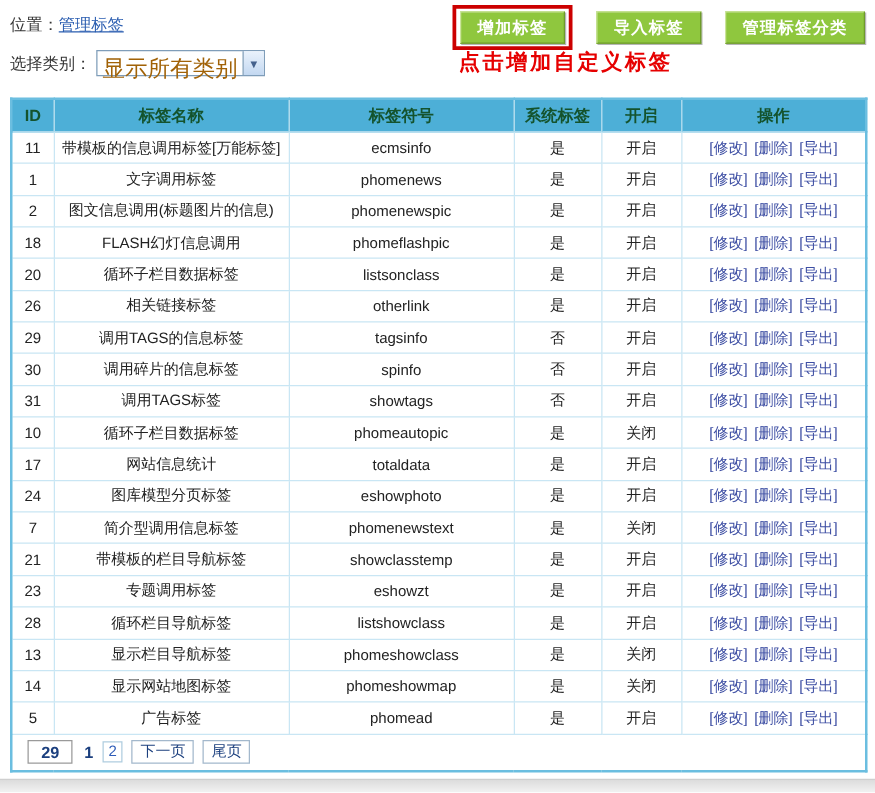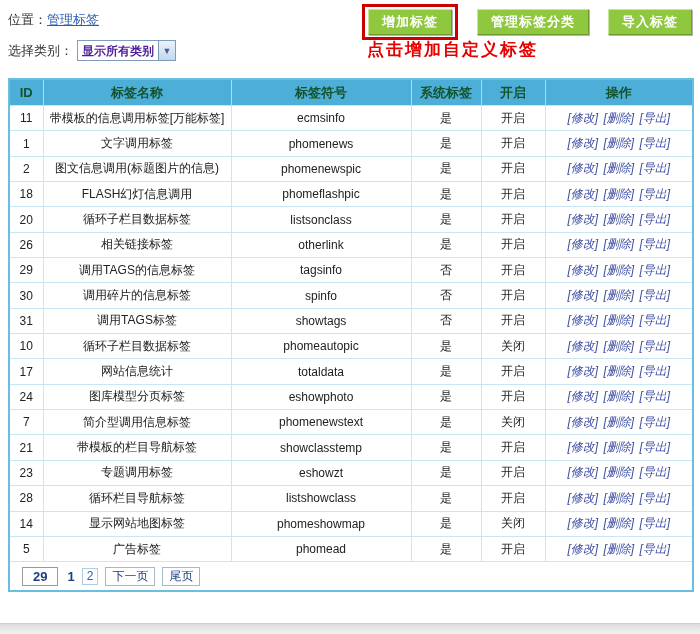--- a/index.html
+++ b/index.html
@@ -17,21 +17,21 @@
     padding:3px 13px;letter-spacing:1px;cursor:pointer;
     border:1px solid;border-color:#CBE49C #6E9B2B #6E9B2B #CBE49C;
     box-shadow:1px 1px 0 #b5b5b5;white-space:nowrap;
   }
   .highlight-box{border:3px solid #CC0000;padding:2px 3px;background:transparent;}
   .category-row{position:absolute;left:8px;top:40px;display:flex;align-items:center;font-size:13px;color:#333;}
   .select-box{
     margin-left:4px;display:inline-flex;align-items:stretch;background:#fff;
     border:1px solid #7F9DB9;height:19px;cursor:pointer;
   }
-  .select-value{padding:2px 4px 0 4px;font-size:12px;color:#4c1d95;min-width:72px;font-weight:bold;}
+  .select-value{padding:2px 4px 0 4px;font-size:18px;color:#a16207;min-width:72px;}
   .select-arrow{
     width:16px;display:flex;align-items:center;justify-content:center;
     background:linear-gradient(#EAF2FC,#C3D8F1);border-left:1px solid #7F9DB9;
     color:#44618C;font-size:9px;
   }
   .annotation{
     position:absolute;left:367px;top:38px;color:#E60000;font-weight:bold;
     font-size:17px;letter-spacing:2px;font-family:"Liberation Serif","DejaVu Serif",serif;
   }
   
@@ -43,21 +43,21 @@
   table.tags th{
     background:#4DAFD7;color:#14532d;font-weight:bold;font-size:13px;height:25px;
     border-left:1px solid rgba(255,255,255,.55);text-align:center;padding:0;
   }
   table.tags th:first-child{border-left:none;}
   table.tags td{
     border:1px solid #C9E6F4;text-align:center;height:24.35px;padding:0 2px;
     font-size:12px;color:#222;overflow:hidden;white-space:nowrap;
   }
   td.status-off{color:#E60000;}
-  td.ops a{color:#3D4EA3;text-decoration:none;cursor:pointer;margin:0 1px;font-style:italic;}
+  td.ops a{color:#3D4EA3;text-decoration:none;cursor:pointer;margin:0 1px;}
   
   tfoot td{height:28px !important;text-align:left !important;padding-left:12px !important;}
   .pager{display:flex;align-items:center;gap:7px;}
   .total-box{
     border:1px solid #9a9a9a;padding:0 10px;height:17px;line-height:17px;
     font-weight:bold;font-size:13px;color:#1B3F7E;
   }
   .cur-page{font-weight:bold;color:#1B3F7E;font-size:13px;margin-left:2px;}
   .page-link{
     border:1px solid #AFCDDF;padding:0 4px;height:15px;line-height:15px;
@@ -78,22 +78,22 @@
 <body>
 
 <div class="breadcrumb">
   <span>位置：</span><a>管理标签</a>
 </div>
 
 <div class="toolbar">
   <span class="highlight-box">
     <span class="btn">增加标签</span>
   </span>
+  <span class="btn">导入标签</span>
   <span class="btn">管理标签分类</span>
-  <span class="btn">导入标签</span>
 </div>
 
 <div class="category-row">
   <span>选择类别：</span>
   <span class="select-box">
     <span class="select-value">显示所有类别</span>
     <span class="select-arrow">▼</span>
   </span>
 </div>
 
@@ -321,20 +321,32 @@
     <td>listshowclass</td>
     <td>是</td>
     <td>开启</td>
     <td class="ops">
       <a>[修改]</a>
       <a>[删除]</a>
       <a>[导出]</a>
     </td>
   </tr>
 
+  <tr>
+    <td>13</td>
+    <td>显示栏目导航标签</td>
+    <td>phomeshowclass</td>
+    <td>是</td>
+    <td class="status-off">关闭</td>
+    <td class="ops">
+      <a>[修改]</a>
+      <a>[删除]</a>
+      <a>[导出]</a>
+    </td>
+  </tr>
 
   <tr>
     <td>14</td>
     <td>显示网站地图标签</td>
     <td>phomeshowmap</td>
     <td>是</td>
     <td class="status-off">关闭</td>
     <td class="ops">
       <a>[修改]</a>
       <a>[删除]</a>

